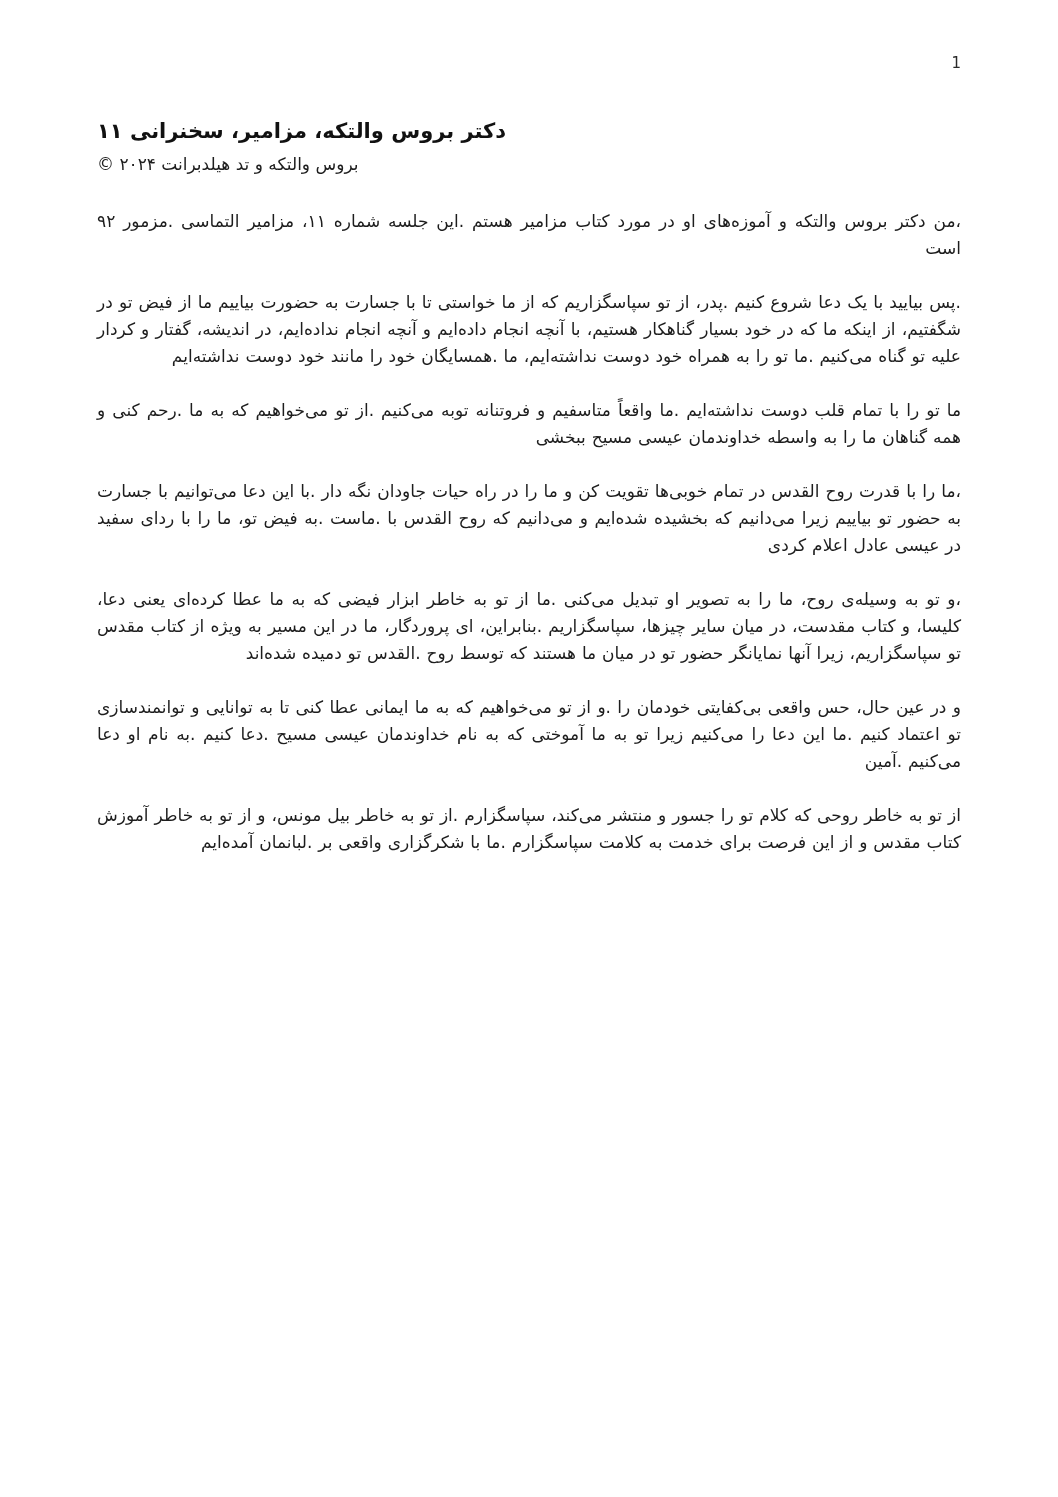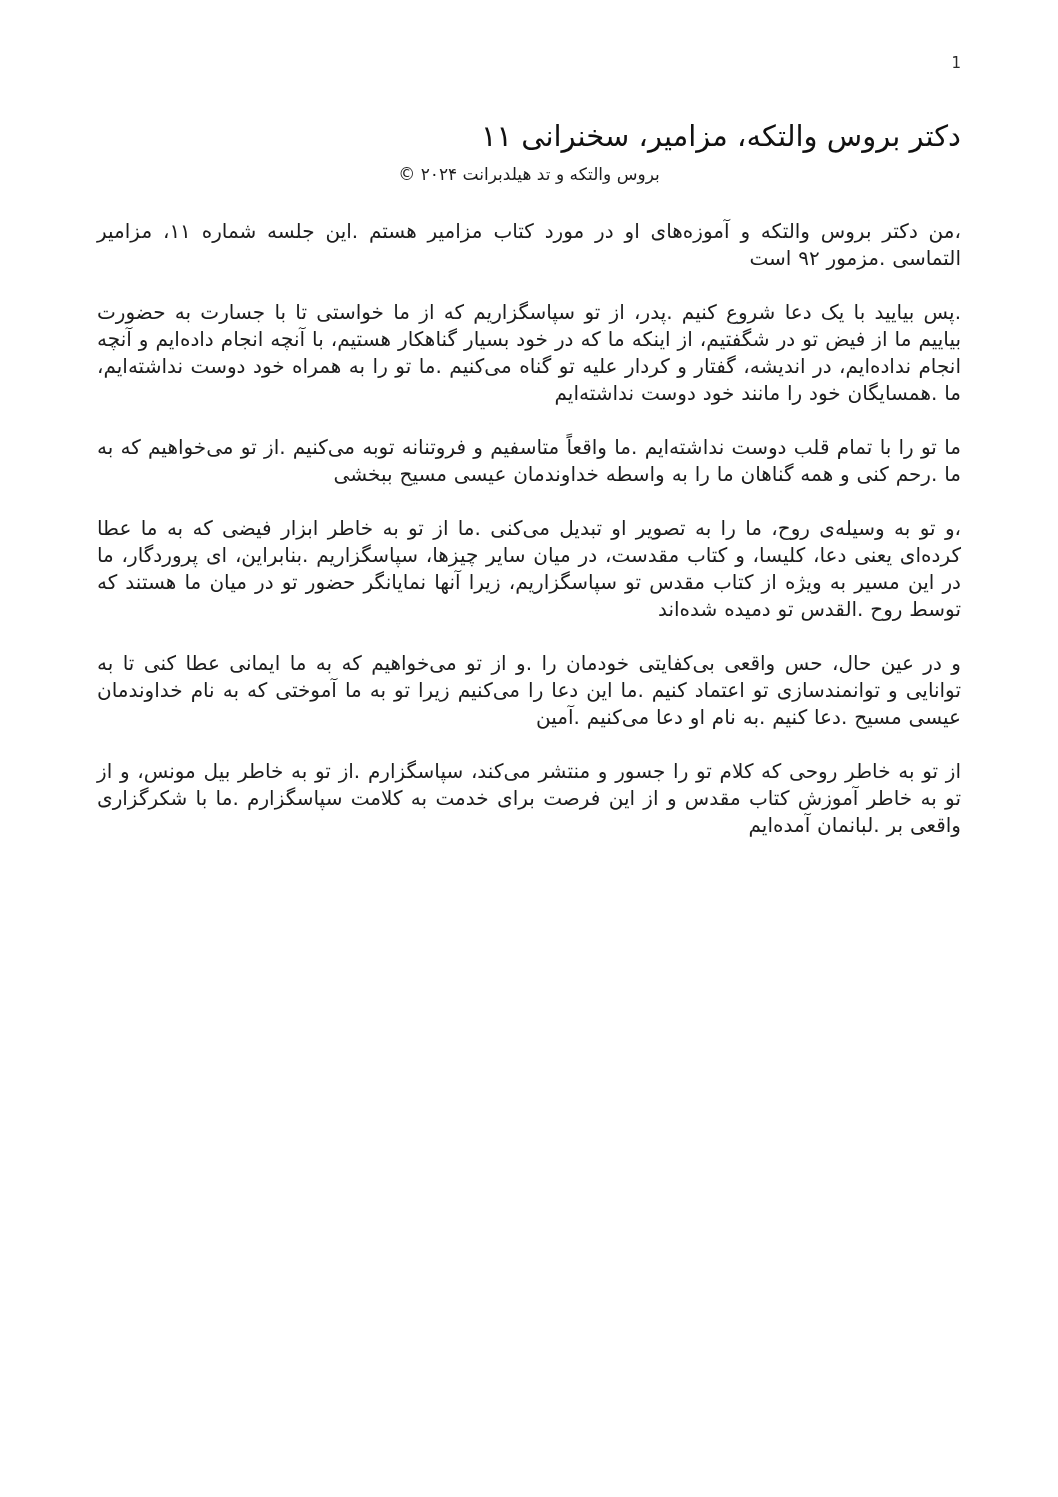--- a/index.html
+++ b/index.html
@@ -25,35 +25,35 @@
     direction: ltr;
     font-size: 15px;
     color: #2a2a2a;
   }
   .content {
     padding: 118px 97px 60px 97px;
     box-sizing: border-box;
   }
   .doc-title {
     margin: 0 0 10px 0;
-    text-align: right;
-    font-size: 29px;
-    font-weight: normal;
+    text-align: left;
+    font-size: 21px;
+    font-weight: bold;
     color: #111111;
     line-height: 1.25;
   }
   .doc-subtitle {
     margin: 0 0 34px 0;
-    text-align: center;
+    text-align: left;
     font-size: 17px;
     color: #1d1d1d;
   }
   .doc-body p.para {
     margin: 0 0 27px 0;
-    font-size: 20px;
+    font-size: 17px;
     line-height: 27px;
     text-align: justify;
     text-justify: inter-word;
     word-spacing: 0.5px;
   }
   .doc-body p.para:last-child {
     margin-bottom: 0;
   }
 </style>
 </head>
@@ -68,20 +68,21 @@
     <div class="doc-subtitle">بروس والتکه و تد هیلدبرانت ۲۰۲۴ ©</div>
 
     <div class="doc-body">
 
         <p class="para">،من دکتر بروس والتکه و آموزه‌های او در مورد کتاب مزامیر هستم .این جلسه شماره ۱۱، مزامیر التماسی .مزمور ۹۲ است</p>
 
         <p class="para">.پس بیایید با یک دعا شروع کنیم .پدر، از تو سپاسگزاریم که از ما خواستی تا با جسارت به حضورت بیاییم ما از فیض تو در شگفتیم، از اینکه ما که در خود بسیار گناهکار هستیم، با آنچه انجام داده‌ایم و آنچه انجام نداده‌ایم، در اندیشه، گفتار و کردار علیه تو گناه می‌کنیم .ما تو را به همراه خود دوست نداشته‌ایم، ما .همسایگان خود را مانند خود دوست نداشته‌ایم</p>
 
         <p class="para">ما تو را با تمام قلب دوست نداشته‌ایم .ما واقعاً متاسفیم و فروتنانه توبه می‌کنیم .از تو می‌خواهیم که به ما .رحم کنی و همه گناهان ما را به واسطه خداوندمان عیسی مسیح ببخشی</p>
 
+        <p class="para">،ما را با قدرت روح القدس در تمام خوبی‌ها تقویت کن و ما را در راه حیات جاودان نگه دار .با این دعا می‌توانیم با جسارت به حضور تو بیاییم زیرا می‌دانیم که بخشیده شده‌ایم و می‌دانیم که روح القدس با .ماست .به فیض تو، ما را با ردای سفید در عیسی عادل اعلام کردی</p>
 
         <p class="para">،و تو به وسیله‌ی روح، ما را به تصویر او تبدیل می‌کنی .ما از تو به خاطر ابزار فیضی که به ما عطا کرده‌ای یعنی دعا، کلیسا، و کتاب مقدست، در میان سایر چیزها، سپاسگزاریم .بنابراین، ای پروردگار، ما در این مسیر به ویژه از کتاب مقدس تو سپاسگزاریم، زیرا آنها نمایانگر حضور تو در میان ما هستند که توسط روح .القدس تو دمیده شده‌اند</p>
 
         <p class="para">و در عین حال، حس واقعی بی‌کفایتی خودمان را .و از تو می‌خواهیم که به ما ایمانی عطا کنی تا به توانایی و توانمندسازی تو اعتماد کنیم .ما این دعا را می‌کنیم زیرا تو به ما آموختی که به نام خداوندمان عیسی مسیح .دعا کنیم .به نام او دعا می‌کنیم .آمین</p>
 
         <p class="para">از تو به خاطر روحی که کلام تو را جسور و منتشر می‌کند، سپاسگزارم .از تو به خاطر بیل مونس، و از تو به خاطر آموزش کتاب مقدس و از این فرصت برای خدمت به کلامت سپاسگزارم .ما با شکرگزاری واقعی بر .لبانمان آمده‌ایم</p>
 
 
 
       </div>

